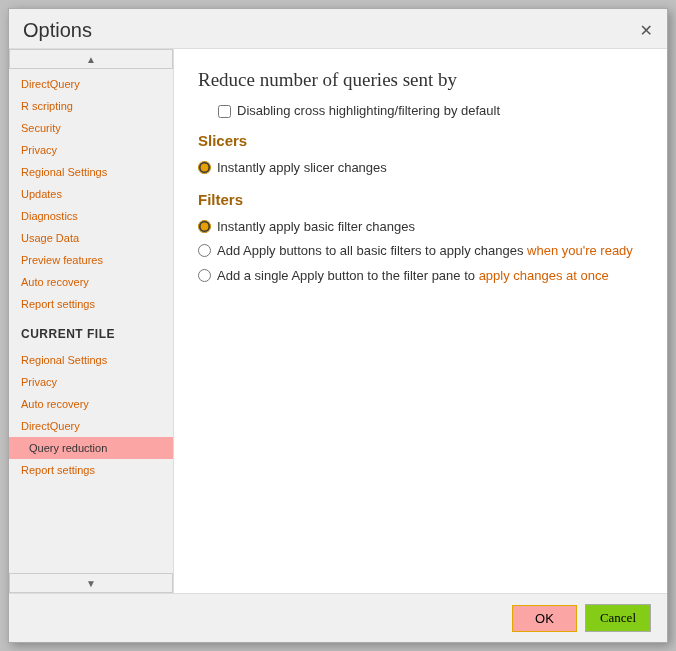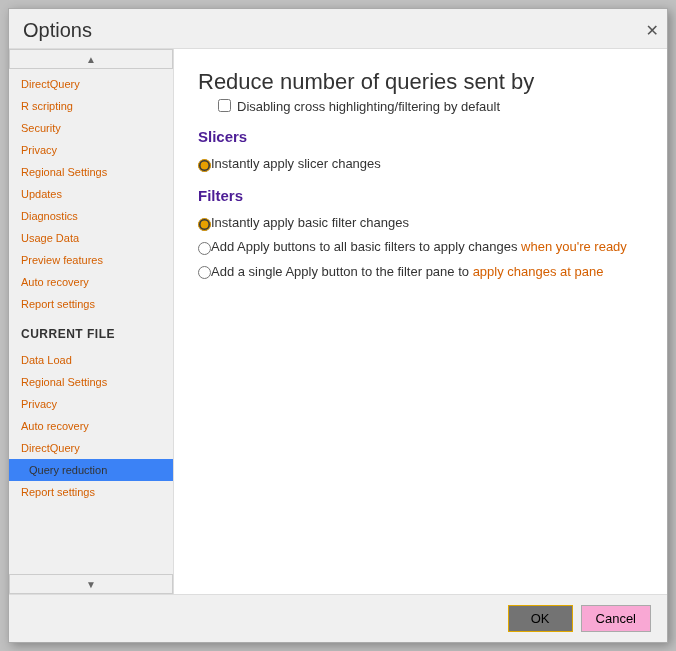--- a/index.html
+++ b/index.html
@@ -20,21 +20,21 @@
       border: 1px solid #aaa;
       box-shadow: 3px 3px 10px rgba(0,0,0,0.3);
       display: flex;
       flex-direction: column;
       position: relative;
     }
     .dialog-title-bar {
       display: flex;
       align-items: center;
       justify-content: space-between;
-      padding: 10px 2px 6px 14px;
+      padding: 10px 8px 6px 14px;
     }
     .dialog-title {
       font-size: 20px;
       font-weight: 300;
       color: #333;
     }
     .close-btn {
       background: none;
       border: none;
       font-size: 16px;
@@ -74,70 +74,72 @@
       padding: 4px 0;
     }
     .sidebar-item {
       padding: 5px 12px;
       cursor: pointer;
       color: #d45f00;
       font-size: 11px;
       white-space: nowrap;
     }
     .sidebar-item.active {
-      background: #3b82f6;
+      background: #fca5a5;
       color: #333;
       padding-left: 20px;
     }
     .sidebar-section-header {
       padding: 8px 12px 4px 12px;
       font-size: 12px;
       font-weight: 700;
       color: #333;
       letter-spacing: 0.5px;
     }
     .main-content {
       flex: 1;
       padding: 20px 24px;
       overflow-y: auto;
       background: #fff;
     }
     .section-title {
       font-size: 15px;
       font-weight: 600;
-      color: #4c1d95;
+      color: #a16207;
       margin-bottom: 10px;
     }
     .main-heading {
-      font-size: 22px;
+      font-size: 19px;
       font-weight: 300;
       color: #333;
-      margin-bottom: 4px;
+      margin-bottom: 12px;
+      font-family: Liberation Serif, serif;
     }
     .checkbox-row {
       display: flex;
-      align-items: flex-start;
+      align-items: flex-end;
       gap: 6px;
       margin-bottom: 14px;
       padding-left: 20px;
     }
     .checkbox-row input[type="checkbox"] {
       width: 13px;
       height: 13px;
     }
     .checkbox-label {
       color: #333;
       font-size: 13px;
     }
     .radio-group {
       margin-bottom: 14px;
     }
     .radio-row {
       display: flex;
-      align-items: center;
+      align-items: flex-start;
+      gap: 6px;
       margin-bottom: 6px;
     }
     .radio-row input[type="radio"] {
       margin-top: 2px;
       accent-color: #e8a000;
     }
     .radio-label {
       color: #333;
       font-size: 13px;
       line-height: 1.4;
@@ -148,33 +150,34 @@
     .dialog-footer {
       display: flex;
       align-items: center;
       justify-content: flex-end;
       padding: 10px 16px;
       border-top: 1px solid #ddd;
       background: #f0f0f0;
       gap: 8px;
     }
     .btn-ok {
-      background: #737373;
+      background: #fca5a5;
       border: 1px solid #e0a800;
       padding: 5px 22px;
       font-size: 13px;
       cursor: pointer;
       font-weight: 500;
     }
     .btn-cancel {
-      background: #f9a8d4;
+      background: #84cc16;
       border: 1px solid #aaa;
       padding: 5px 14px;
       font-size: 13px;
       cursor: pointer;
+      font-family: Liberation Serif, serif;
     }
   </style>
 </head>
 <body>
 
 <div class="dialog">
   <div class="dialog-title-bar">
     <span class="dialog-title">Options</span>
     <button class="close-btn">✕</button>
   </div>
@@ -189,21 +192,20 @@
           <div class="sidebar-item">Regional Settings</div>
           <div class="sidebar-item">Updates</div>
           <div class="sidebar-item">Diagnostics</div>
           <div class="sidebar-item">Usage Data</div>
           <div class="sidebar-item">Preview features</div>
           <div class="sidebar-item">Auto recovery</div>
           <div class="sidebar-item">Report settings</div>
         </div>
       <div class="sidebar-section-header">CURRENT FILE</div>
       <div class="sidebar-items" id="sidebar-current">
-      <div class="sidebar-item">Data Load</div>
           <div class="sidebar-item">Regional Settings</div>
           <div class="sidebar-item">Privacy</div>
           <div class="sidebar-item">Auto recovery</div>
           <div class="sidebar-item">DirectQuery</div>
           <div class="sidebar-item active">Query reduction</div>
           <div class="sidebar-item">Report settings</div>
         </div>
       <div class="scroll-btn">▼</div>
     </div>
     <div class="main-content">
@@ -224,21 +226,21 @@
           <div class="radio-row">
             <input type="radio" name="filters" checked="" style="">
             <span class="radio-label">Instantly apply basic filter changes</span>
           </div>
           <div class="radio-row">
             <input type="radio" name="filters" style="">
             <span class="radio-label">Add Apply buttons to all basic filters to apply changes <span class="highlight">when you're ready</span></span>
           </div>
           <div class="radio-row">
             <input type="radio" name="filters" style="">
-            <span class="radio-label">Add a single Apply button to the filter pane to <span class="highlight">apply changes at pane</span></span>
+            <span class="radio-label">Add a single Apply button to the filter pane to <span class="highlight">apply changes at once</span></span>
           </div>
         </div>
     </div>
   </div>
   <div class="dialog-footer">
     <button class="btn-ok">OK</button>
     <button class="btn-cancel">Cancel</button>
   </div>
 </div>
 

